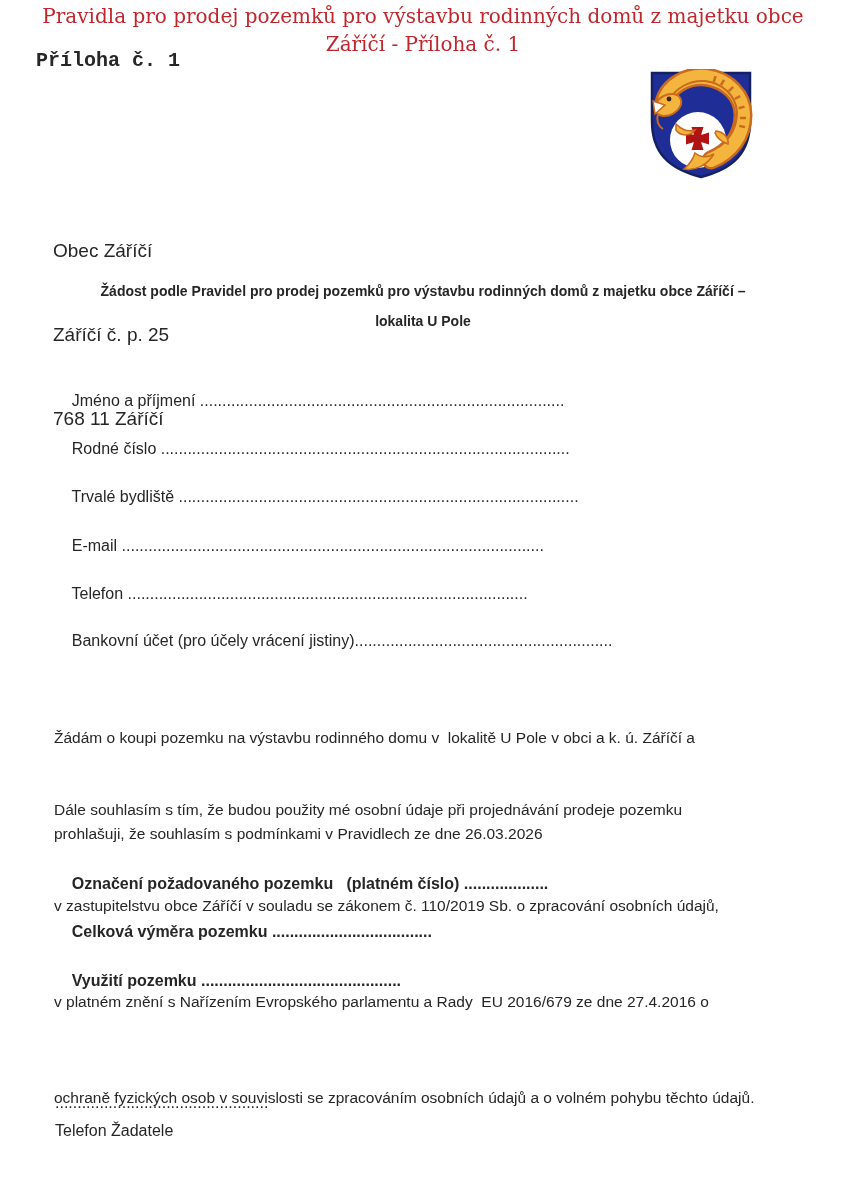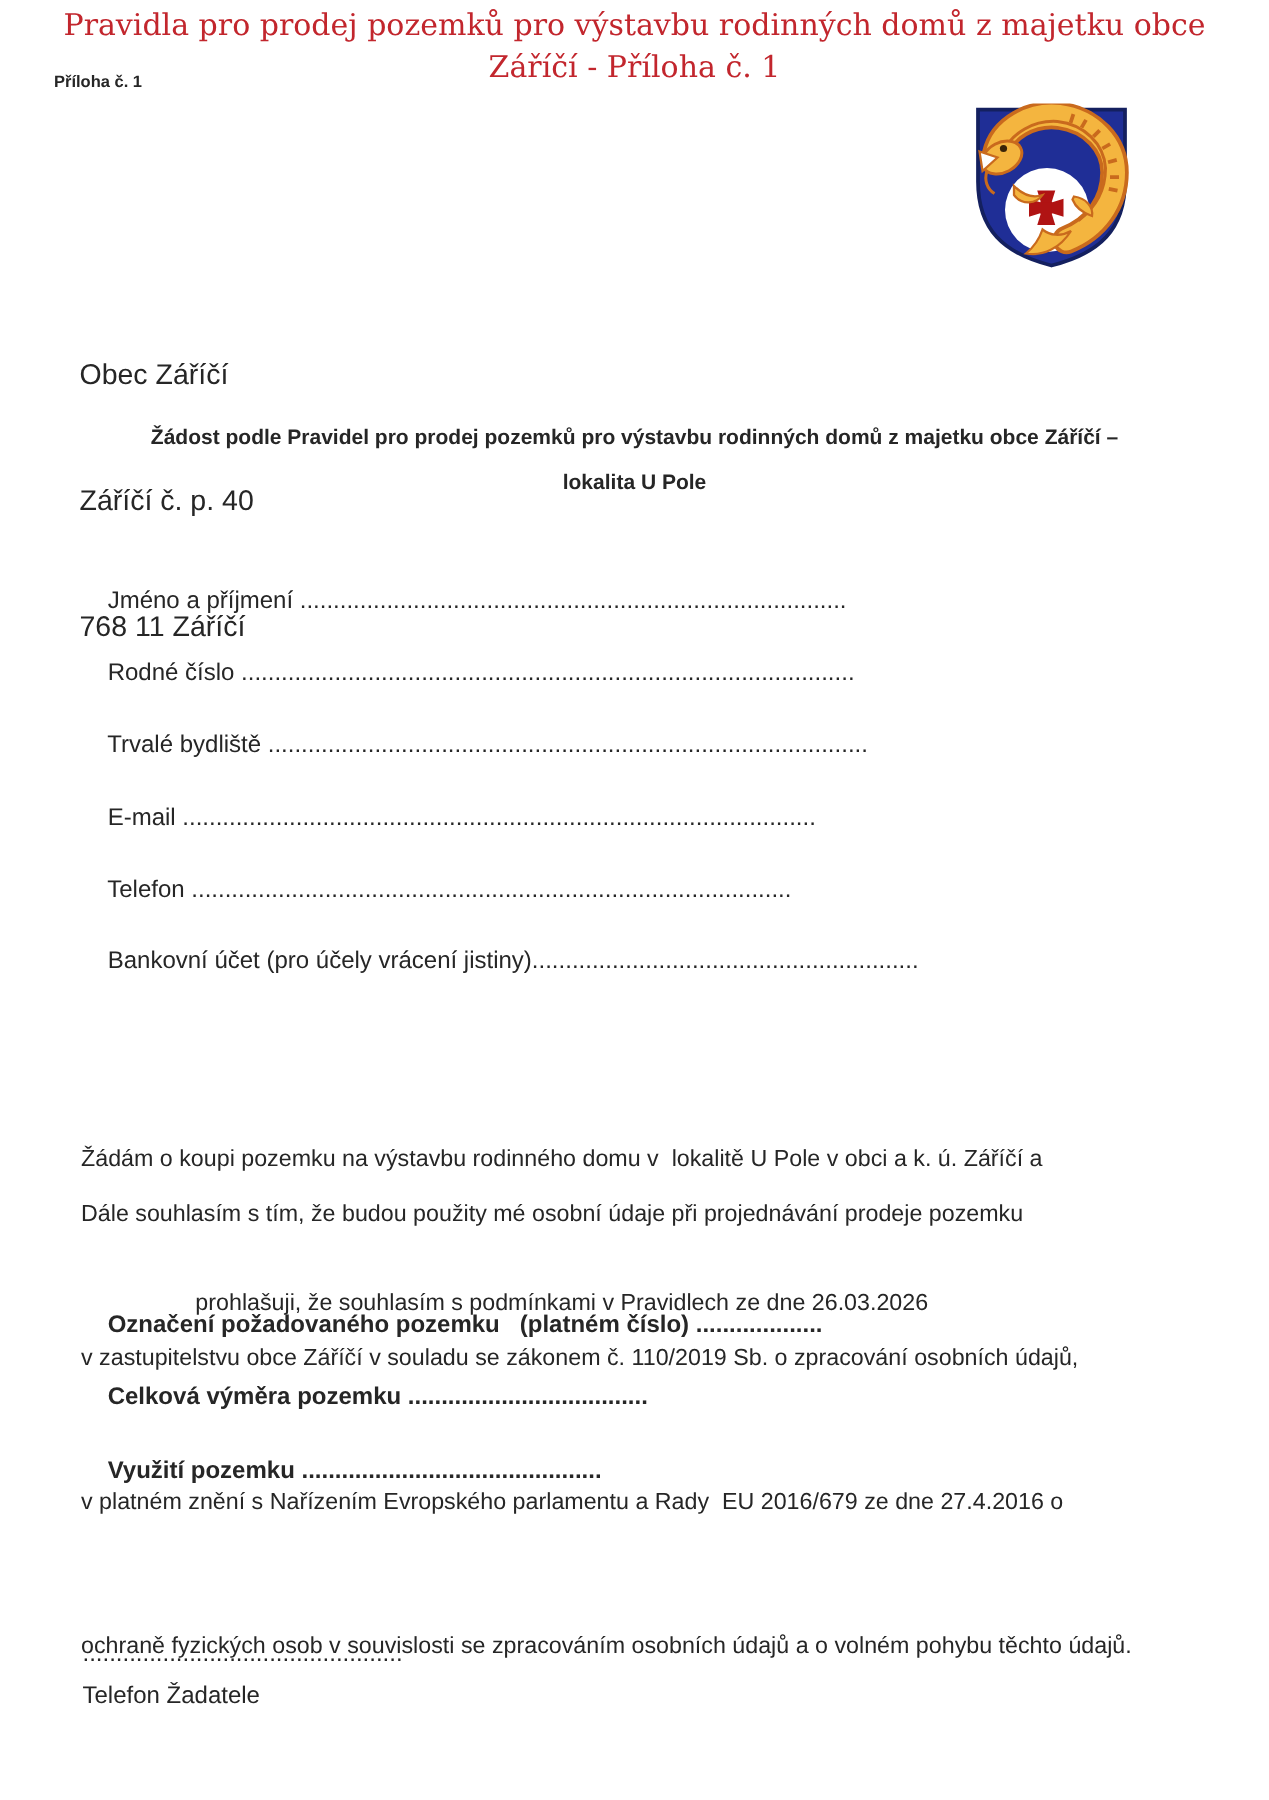--- a/index.html
+++ b/index.html
@@ -17,40 +17,40 @@
   .title {
     top: 2px; left: 0; right: 0;
     text-align: center;
     font-family: "DejaVu Serif", serif;
     font-weight: normal;
     font-size: 20px;
     line-height: 28px;
     color: #c2262d;
     white-space: normal;
   }
-  .attach { top: 49px; left: 36px; font-weight: bold; font-size: 11px; }
+  .attach { top: 49px; left: 36px; font-weight: bold; font-size: 20px; font-family: Liberation Mono, monospace; }
   .emblem { top: 69px; left: 646px; width: 110px; height: 112px; }
 
   .addr { top: 181px; left: 53px; font-size: 19px; line-height: 28px; }
 
   .subject {
     top: 276px; left: 0; right: 0;
     text-align: center;
     font-weight: bold;
     font-size: 14px;
     line-height: 30px;
     white-space: normal;
   }
 
   .fieldline { left: 54px; font-size: 16px; }
   .f0 { top: 374px; } .f1 { top: 422px; } .f2 { top: 470px; }
   .f3 { top: 519px; } .f4 { top: 567px; } .f5 { top: 614px; }
 
   .para { left: 54px; font-size: 15.5px; line-height: 32px; }
-  .p1 { top: 693px; text-align: center; }
+  .p1 { top: 658px; }
   .p2 { top: 730px; }
 
   .boldline { left: 54px; font-size: 16px; font-weight: bold; }
   .b0 { top: 857px; } .b1 { top: 905px; } .b2 { top: 954px; }
 
   .vdne   { top: 1026px; left: 55px; font-size: 16px; }
   .sig    { top: 1094px; left: 55px; font-size: 16px; }
   .podpis { top: 1122px; left: 55px; font-size: 16px; }
 </style>
 </head>
@@ -102,21 +102,21 @@
       <circle cx="23" cy="30" r="2.4" fill="#3a2408"></circle>
       <path d="M12,45 C10,51 12,57 17,60" fill="none" stroke="#c96a1d" stroke-width="2"></path>
 
       <path d="M30,55 C36,61 43,63 49,61 C45,67 35,68 30,61 Z" stroke="#c96a1d" stroke-width="1.5" fill="#f4b53f"></path>
       <path d="M70,62 C78,63 83,69 82,75 C76,73 71,69 69,64 Z" stroke="#c96a1d" stroke-width="1.5" fill="#f4b53f"></path>
     </g>
   </svg>
 
   <div class="abs addr">
     <div>Obec Záříčí</div>
-    <div>Záříčí č. p. 40</div>
+    <div>Záříčí č. p. 25</div>
     <div>768 11 Záříčí</div>
   </div>
 
   <div class="abs subject">
     <div>Žádost podle Pravidel pro prodej pozemků pro výstavbu rodinných domů z majetku obce Záříčí –</div>
     <div>lokalita U Pole</div>
   </div>
 
   <div class="abs fieldline f0">
     <span>Jméno a příjmení</span><span> ..................................................................................</span>

